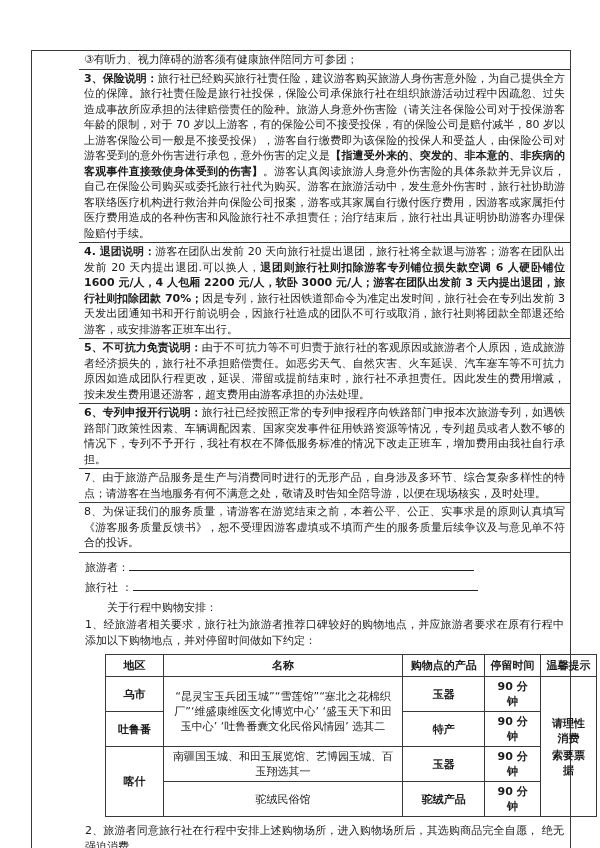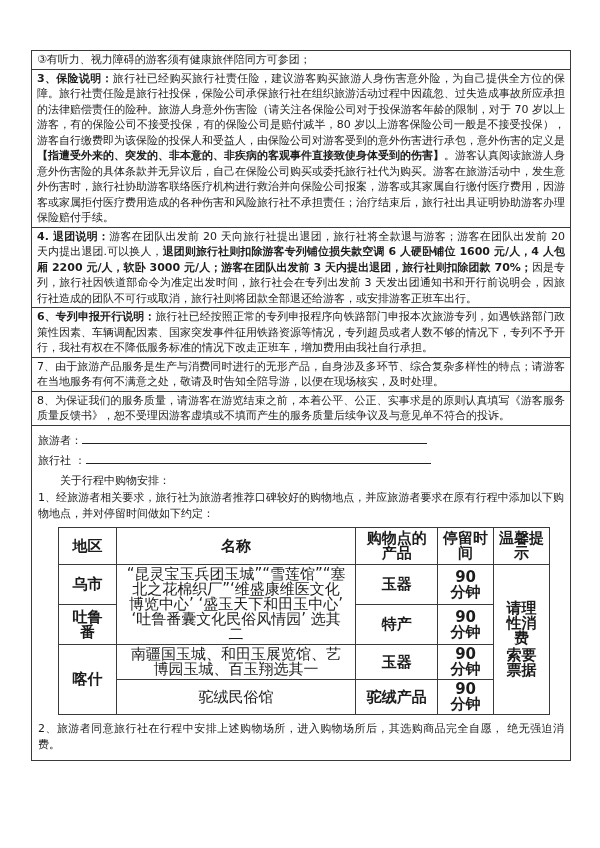--- a/index.html
+++ b/index.html
@@ -6,37 +6,37 @@
   body{
     width:600px;height:848px;background:#ffffff;position:relative;
     font-family:"DejaVu Sans","Liberation Sans",sans-serif;
     color:#1c1c1c;-webkit-font-smoothing:antialiased;
   }
   .doc{
     position:absolute;left:31px;top:50px;width:540px;
     border:1px solid #3a3a3a;box-sizing:border-box;
     font-size:11px;line-height:15.5px;text-align:justify;background:#fff;
   }
-  .row{padding:1px 5px;border-bottom:1px solid #3a3a3a;}
+  .row{padding:1px 5px;border-bottom:1px solid #3a3a3a;margin-left:47px;}
   .row:last-child{border-bottom:none;}
   .b{font-weight:bold;}
   .center{text-align:center;}
   .heading-row{padding:3px 5px;letter-spacing:1px;}
   
   .supp{padding:3px 6px 6px 6px;}
   .sig-line{margin:3px 0 4px 0;white-space:nowrap;}
   .blank{display:inline-block;border-bottom:1px solid #222;height:11px;vertical-align:baseline;}
   .w345{width:345px;}
   .w95{width:95px;}
   .supp p{margin:2px 0;}
   .indent{text-indent:2em;}
   
   table.shop{
     border-collapse:collapse;margin:6px 4px 6px 20px;width:492px;
-    font-size:15px;line-height:15px;
+    font-size:11px;line-height:15px;
   }
   table.shop th,table.shop td{
     border:1px solid #3a3a3a;padding:2px 9px;text-align:center;vertical-align:middle;
   }
   table.shop th{font-weight:bold;padding:3px 3px;}
   td.name{text-align:center;}
   .tip div{margin:2px 0;}
 </style>
 </head>
 <body>
@@ -48,20 +48,23 @@
   </div>
 
   <div class="row">
     <span class="b">3、保险说明：</span><span>旅行社已经购买旅行社责任险，建议游客购买旅游人身伤害意外险，为自己提供全方位的保障。旅行社责任险是旅行社投保，保险公司承保旅行社在组织旅游活动过程中因疏忽、过失造成事故所应承担的法律赔偿责任的险种。旅游人身意外伤害险（请关注各保险公司对于投保游客年龄的限制，对于 70 岁以上游客，有的保险公司不接受投保，有的保险公司是赔付减半，80 岁以上游客保险公司一般是不接受投保），游客自行缴费即为该保险的投保人和受益人，由保险公司对游客受到的意外伤害进行承包，意外伤害的定义是</span><span class="b">【指遭受外来的、突发的、非本意的、非疾病的客观事件直接致使身体受到的伤害】</span><span>。游客认真阅读旅游人身意外伤害险的具体条款并无异议后，自己在保险公司购买或委托旅行社代为购买。游客在旅游活动中，发生意外伤害时，旅行社协助游客联络医疗机构进行救治并向保险公司报案，游客或其家属自行缴付医疗费用，因游客或家属拒付医疗费用造成的各种伤害和风险旅行社不承担责任；治疗结束后，旅行社出具证明协助游客办理保险赔付手续。</span>
   </div>
 
   <div class="row">
     <span class="b">4. 退团说明：</span><span>游客在团队出发前 20 天向旅行社提出退团，旅行社将全款退与游客；游客在团队出发前 20 天内提出退团.可以换人，</span><span class="b">退团则旅行社则扣除游客专列铺位损失款空调 6 人硬卧铺位 1600 元/人，4 人包厢 2200 元/人，软卧 3000 元/人；游客在团队出发前 3 天内提出退团，旅行社则扣除团款 70%；</span><span>因是专列，旅行社因铁道部命令为准定出发时间，旅行社会在专列出发前 3 天发出团通知书和开行前说明会，因旅行社造成的团队不可行或取消，旅行社则将团款全部退还给游客，或安排游客正班车出行。</span>
   </div>
 
+  <div class="row">
+    <span class="b">5、不可抗力免责说明：</span><span>由于不可抗力等不可归责于旅行社的客观原因或旅游者个人原因，造成旅游者经济损失的，旅行社不承担赔偿责任。如恶劣天气、自然灾害、火车延误、汽车塞车等不可抗力原因如造成团队行程更改，延误、滞留或提前结束时，旅行社不承担责任。因此发生的费用增减，按未发生费用退还游客，超支费用由游客承担的办法处理。</span>
+  </div>
 
   <div class="row">
     <span class="b">6、专列申报开行说明：</span><span>旅行社已经按照正常的专列申报程序向铁路部门申报本次旅游专列，如遇铁路部门政策性因素、车辆调配因素、国家突发事件征用铁路资源等情况，专列超员或者人数不够的情况下，专列不予开行，我社有权在不降低服务标准的情况下改走正班车，增加费用由我社自行承担。</span>
   </div>
 
   <div class="row">
     <span>7、由于旅游产品服务是生产与消费同时进行的无形产品，自身涉及多环节、综合复杂多样性的特点；请游客在当地服务有何不满意之处，敬请及时告知全陪导游，以便在现场核实，及时处理。</span>
   </div>
 
   <div class="row">

